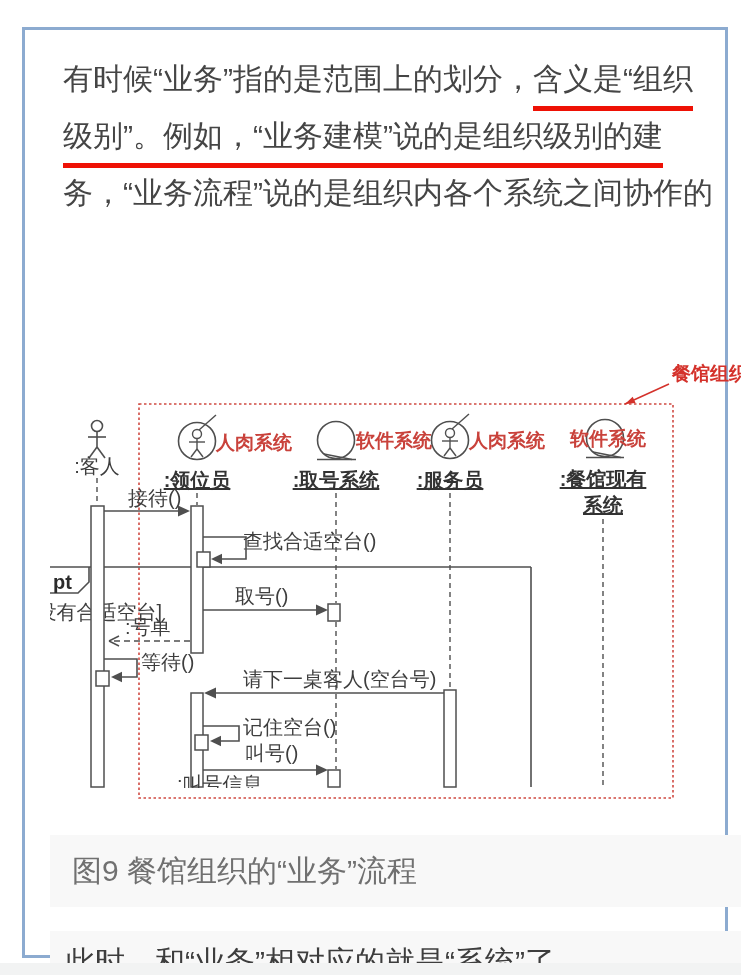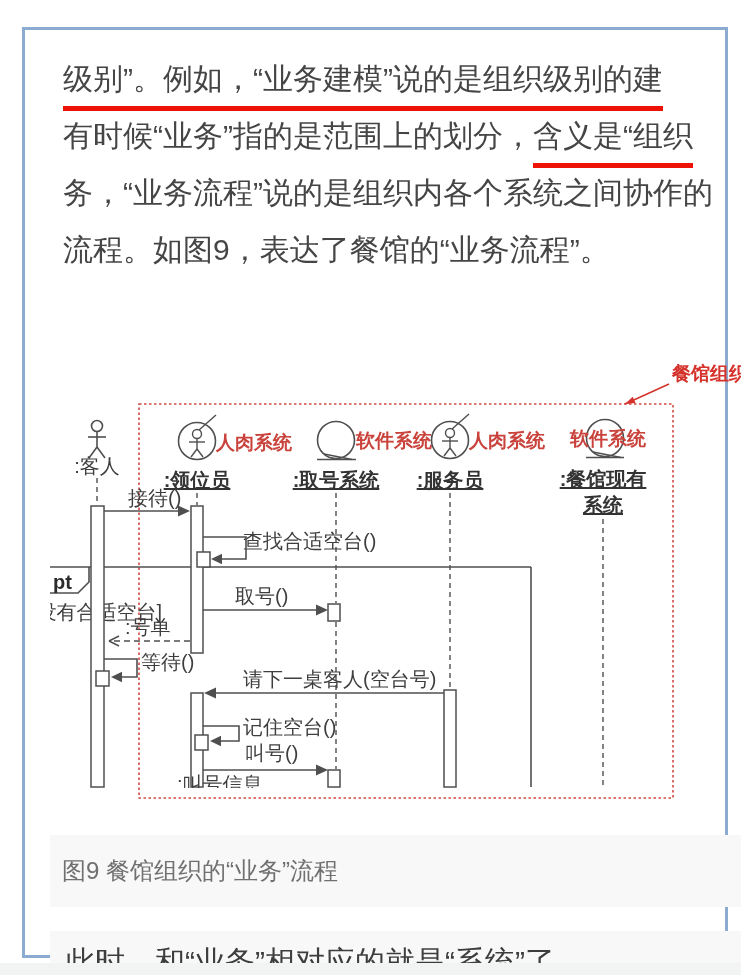--- a/index.html
+++ b/index.html
@@ -31,35 +31,34 @@
   .r-dot{fill:none;stroke:#d04a42;stroke-width:1.6;stroke-dasharray:2.5 2.5;}
   .t{font-size:20px;fill:#3e3e3e;}
   .t-name{font-size:20px;font-weight:bold;fill:#333333;text-decoration:underline;text-anchor:middle;}
   .t-plain{font-size:20px;fill:#3e3e3e;text-anchor:middle;}
   .t-red{font-size:19px;font-weight:bold;fill:#c9423b;}
   .t-org{font-size:19px;font-weight:bold;fill:#d4322b;}
   .t-op{font-size:20px;font-weight:bold;fill:#2b2b2b;}
   
   .band{position:absolute;left:25px;width:700px;background:#f8f8f8;}
   .band-caption{top:805px;height:72px;line-height:72px;}
-  .band-caption span{margin-left:12px;font-size:24px;color:#707070;}
+  .band-caption span{margin-left:22px;font-size:30px;color:#707070;}
   .band-footer{top:901px;height:54px;line-height:62px;}
   .band-footer span{margin-left:15px;font-size:30px;color:#3d3d3d;}
   .bottomstrip{position:absolute;left:0;top:963px;width:741px;height:12px;background:#f2f3f3;}
 </style>
 </head>
 <body>
 
 <div class="frame">
 
   <div class="para">
+    <div class="pline"><span>有时候“业务”指的是范围上的划分，</span><span class="redu">含义是“组织</span></div>
     <div class="pline"><span class="redu">级别”。例如，“业务建模”说的是组织级别的建</span></div>
-    <div class="pline"><span>有时候“业务”指的是范围上的划分，</span><span class="redu">含义是“组织</span></div>
     <div class="pline"><span>务，“业务流程”说的是组织内各个系统之间协作的</span></div>
-    <div class="pline"><span>流程。如图9，表达了餐馆的“业务流程”。</span></div>
   </div>
 
   <svg class="diagram" width="700" height="455" viewBox="25 318 700 455" xmlns="http://www.w3.org/2000/svg">
     <defs>
       <clipPath id="cutb">
           <rect x="138" y="742" width="112" height="16"></rect>
         </clipPath>
     </defs>
 
     <rect x="114" y="374" width="534" height="394" class="r-dot"></rect>

